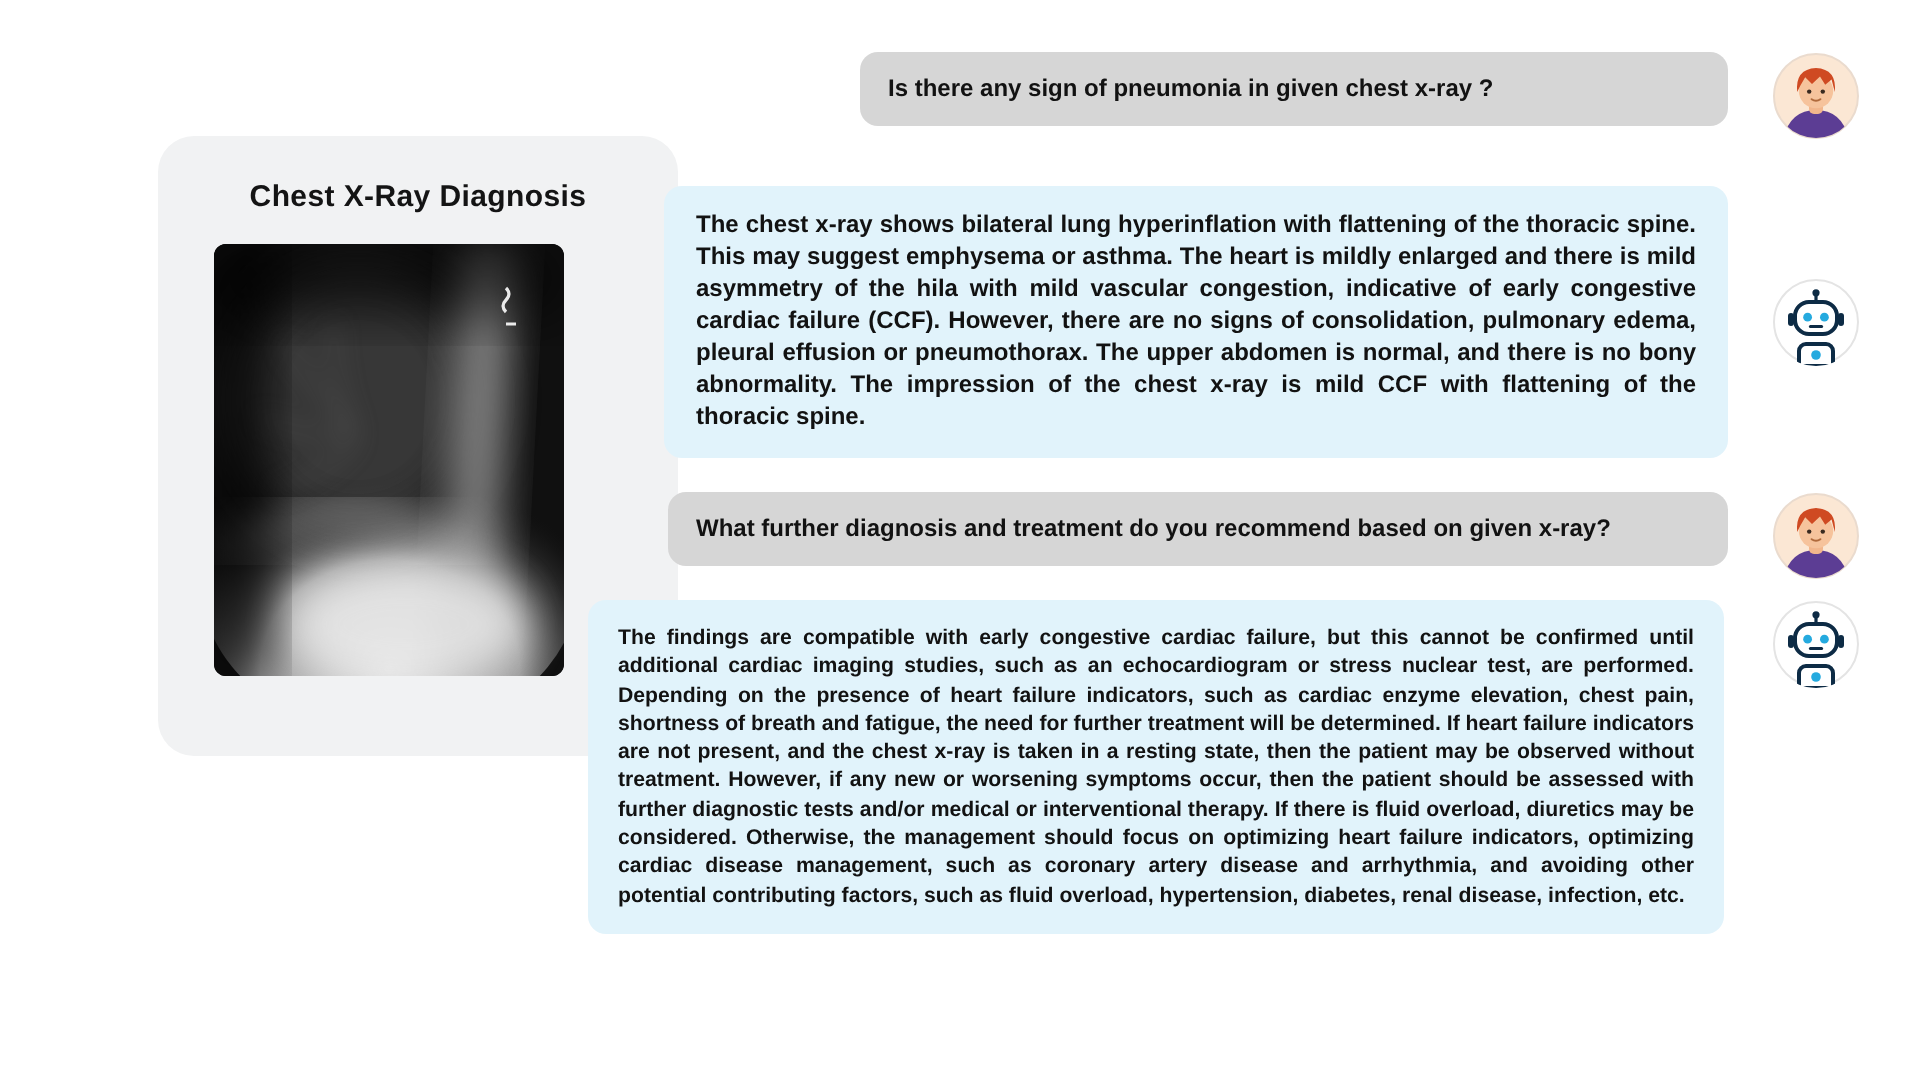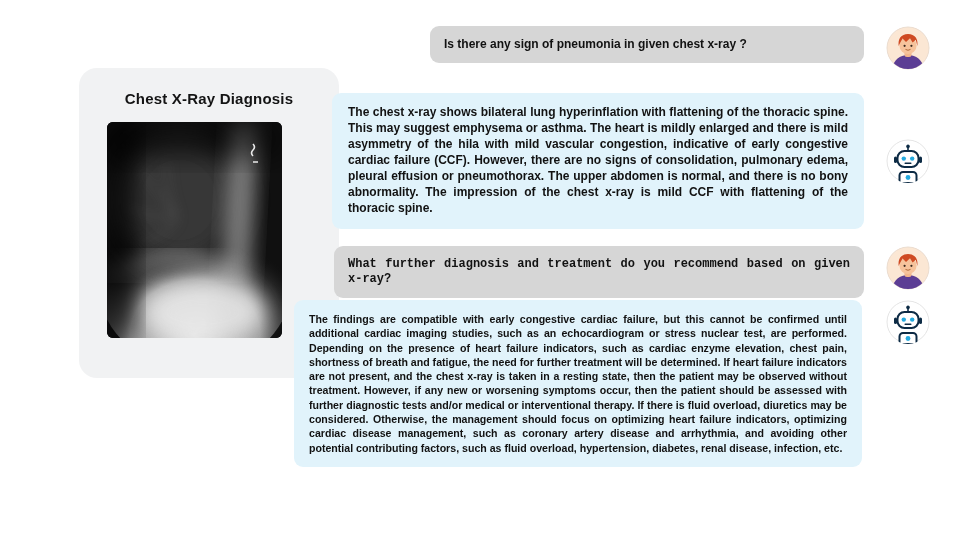--- a/index.html
+++ b/index.html
@@ -35,21 +35,21 @@
     border-radius:6px;overflow:hidden;background:#101010;
   }
   .xray-frame svg{display:block;width:100%;height:100%;}
 
   
   .chat-row{
     position:absolute;right:30px;display:flex;align-items:flex-start;gap:22px;
   }
   .row-1{top:26px;}
   .row-2{top:93px;align-items:center;}
-  .row-3{top:246px;font-family:Liberation Mono, monospace;}
+  .row-3{top:246px;}
   .row-4{top:300px;gap:24px;}
 
   .bubble{
     border-radius:9px;color:#121212;text-align:justify;
   }
   .bubble.user{background:var(--user-bubble);}
   .bubble.bot{background:var(--bot-bubble);}
 
   .row-1 .bubble{width:434px;padding:11px 14px;font-size:12px;line-height:1.25;font-weight:600;}
   .row-2 .bubble{width:532px;padding:12px 16px;font-size:12px;line-height:1.33;font-weight:600;}

